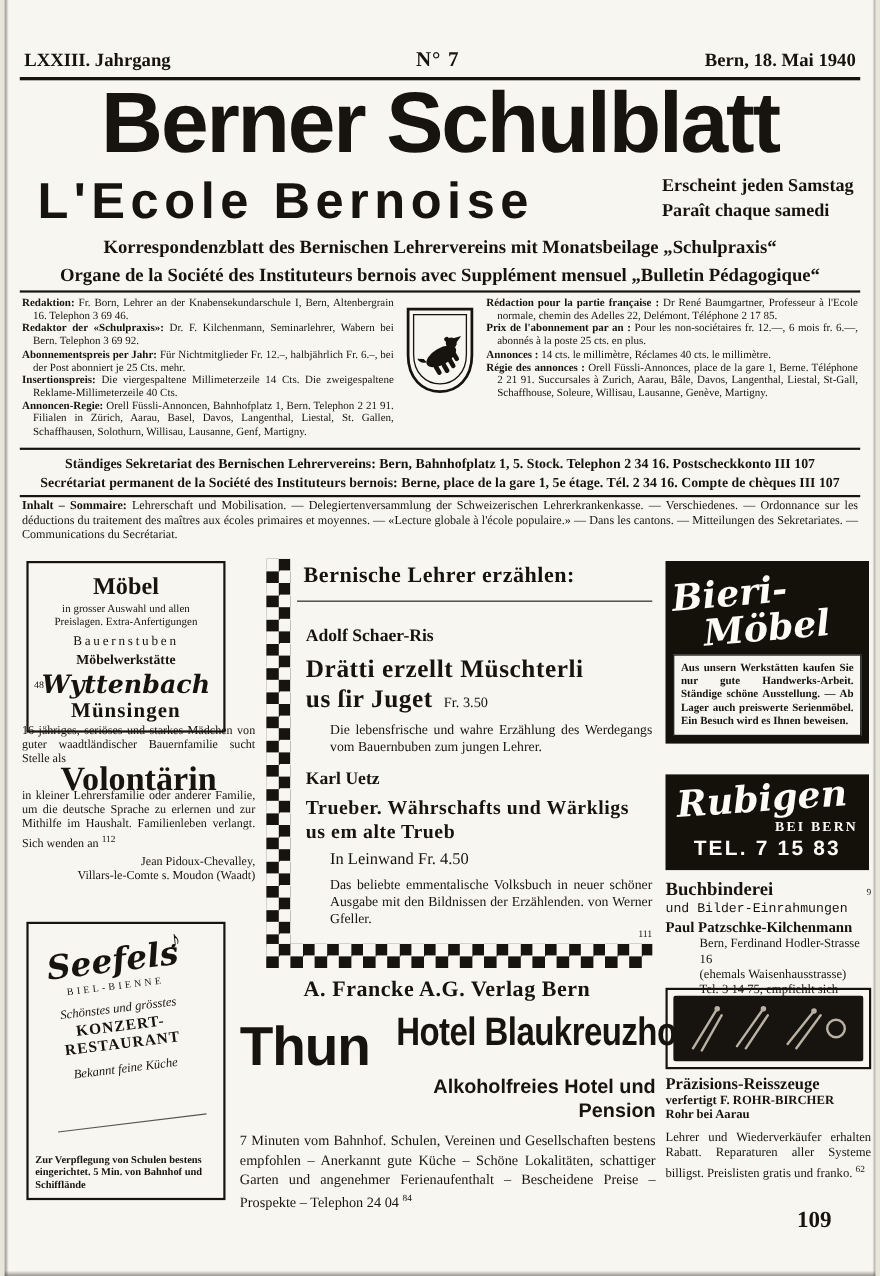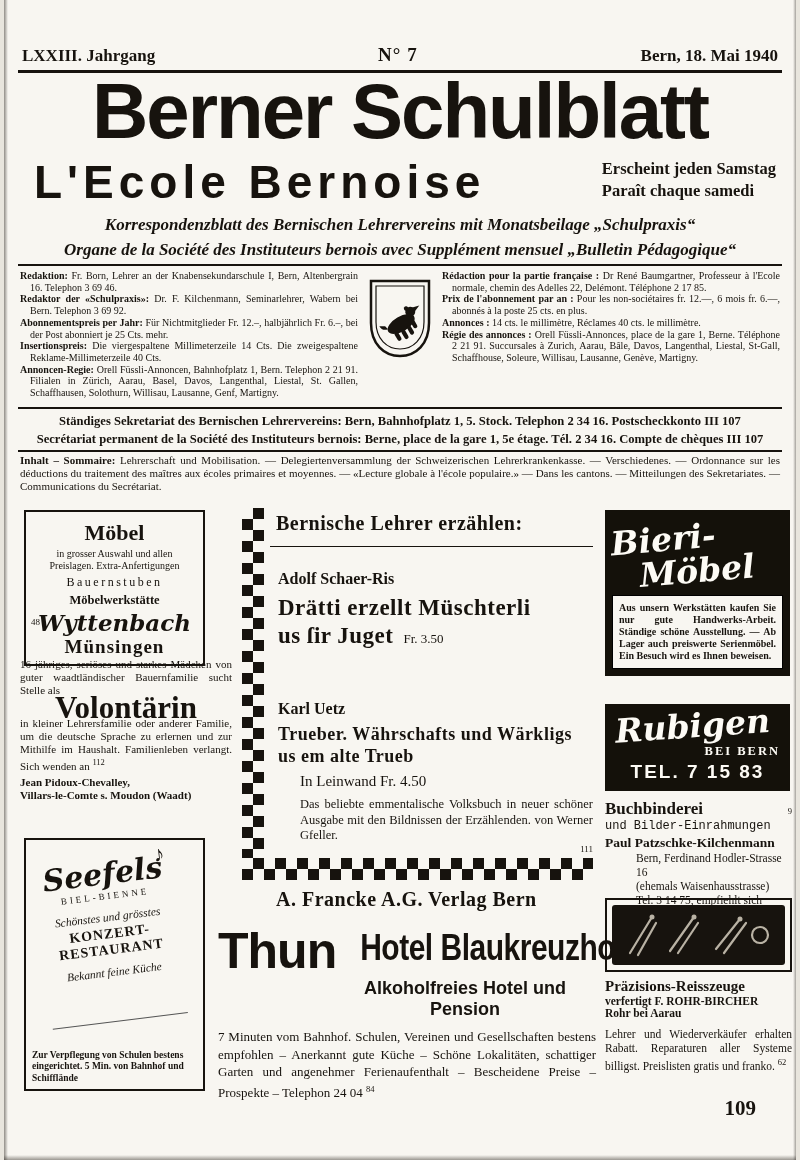--- a/index.html
+++ b/index.html
@@ -12,21 +12,21 @@
 
   .hr { position:absolute; left:14px; right:14px; background:#17130e; }
 
   .top-row { position:absolute; top:44px; left:18px; right:18px; display:flex; justify-content:space-between; align-items:baseline; font-weight:bold; font-size:17px; }
   .top-issue { font-size:19px; letter-spacing:1px; }
 
   .title-de { position:absolute; top:72px; left:0; width:100%; text-align:center; font-family:"Liberation Sans",sans-serif; font-weight:bold; font-size:78px; line-height:1; letter-spacing:-2px; }
   .row-fr { position:absolute; top:158px; left:30px; right:20px; display:flex; align-items:flex-end; justify-content:space-between; }
   .title-fr { font-family:"Liberation Sans",sans-serif; font-weight:bold; font-size:46px; letter-spacing:5px; line-height:1; }
   .schedule { font-size:16.5px; font-weight:bold; line-height:1.35; padding-bottom:2px; }
-  .subtitles { position:absolute; top:212px; left:0; width:100%; text-align:center; font-weight:bold; font-size:17px; line-height:25px;font-style:italic; }
+  .subtitles { position:absolute; top:212px; left:0; width:100%; text-align:center; font-weight:bold; font-size:17px; line-height:25px; }
 
   .imprint { position:absolute; top:270px; left:16px; right:16px; height:136px; }
   .imp-col { width:338px; font-size:10px; line-height:11.7px; text-align:justify; }
   .imp-col p { padding-left:10px; text-indent:-10px; }
   .lbl { font-weight:bold; }
   .imp-left { position:absolute; left:0; top:0; }
   .imp-right { position:absolute; right:0; top:0; }
   .crest { position:absolute; left:50%; top:8px; transform:translateX(-50%); }
 
   .secretariat { position:absolute; top:412px; left:14px; right:14px; text-align:center; font-weight:bold; font-size:12.6px; line-height:18px; white-space:nowrap; }
@@ -37,21 +37,21 @@
   .moebel-title { font-size:22px; font-weight:bold; margin-bottom:2px; }
   .moebel-small { font-size:10px; line-height:12px; }
   .moebel-bauern { font-size:12px; letter-spacing:2.5px; margin-top:3px; }
   .moebel-werk { font-size:12.5px; font-weight:bold; margin-top:3px; }
   .moebel-script { font-family:"DejaVu Serif",serif; font-style:italic; font-weight:bold; font-size:23px; margin-top:1px; }
   .moebel-place { font-size:19px; font-weight:bold; letter-spacing:1px; }
   .moebel-ref { position:absolute; left:5px; bottom:37px; font-size:9px; }
 
   .ad-volontarin { position:absolute; top:658px; left:16px; width:212px; font-size:11px; line-height:13px; text-align:justify; }
   .vol-title { text-align:center; font-size:31px; font-weight:bold; margin:4px 0 3px; }
-  .vol-contact { font-weight:bold; margin-top:3px; text-align:left; line-height:13.5px; }
+  .vol-contact { font-weight:normal; margin-top:3px; text-align:right; line-height:13.5px; }
   sup { font-size:8.5px; }
 
   .ad-seefels { position:absolute; top:838px; left:20px; width:181px; height:253px; border:2px solid #17130e; overflow:hidden; }
   .seefels-card { position:absolute; left:16px; top:12px; width:136px; height:170px; transform:rotate(-7deg); text-align:center; padding-top:4px; border-bottom:1px solid #555; }
   .seefels-note { position:absolute; right:4px; top:-4px; font-size:22px; }
   .seefels-name { font-family:"DejaVu Serif",serif; font-style:italic; font-weight:bold; font-size:30px; }
   .seefels-city { font-size:9px; letter-spacing:3px; }
   .seefels-tag1 { font-style:italic; font-size:11.5px; margin-top:10px; }
   .seefels-tag2 { font-size:14px; font-weight:bold; letter-spacing:1px; margin-top:3px; }
   .seefels-tag3 { font-size:14px; font-weight:bold; letter-spacing:1px; }
@@ -70,24 +70,24 @@
   .book-author { font-size:16px; font-weight:bold; margin-bottom:6px; }
   .book-title { font-size:23px; line-height:1.2; letter-spacing:.5px; }
   .book2 .book-title { font-size:18px; }
   .book-price { font-size:13px; font-weight:normal; letter-spacing:0; margin-left:10px; font-family:"Liberation Serif",serif; }
   .book-binding { font-size:15px; margin:6px 0 0 22px; }
   .book-desc { font-size:12.5px; line-height:15.5px; margin-top:7px; padding-left:22px; text-align:justify; }
   .book-ref { display:block; text-align:right; font-size:9px; }
   .publisher { position:absolute; top:888px; left:272px; font-size:20px; letter-spacing:.5px; }
 
   .ad-thun { position:absolute; top:926px; left:214px; width:378px; }
-  .thun-head { display:flex; align-items:center; gap:24px; }
+  .thun-head { display:flex; align-items:flex-start; gap:24px; }
   .thun-city { font-family:"Liberation Sans",sans-serif; font-weight:bold; font-size:50px; line-height:1; letter-spacing:-1px; }
   .thun-name { font-family:"Liberation Sans",sans-serif; font-weight:bold; font-size:30px; letter-spacing:-.5px; transform:scaleY(1.2); transform-origin:bottom left; white-space:nowrap; }
-  .thun-sub { font-family:"Liberation Sans",sans-serif; font-weight:bold; font-size:18px; text-align:center; margin:2px 0 8px 116px; }
+  .thun-sub { font-family:"Liberation Sans",sans-serif; font-weight:bold; font-size:18px; text-align:right; margin:2px 0 8px 116px; }
   .thun-body { font-size:13px; line-height:17.5px; text-align:justify; }
 
   
   .ad-bieri { position:absolute; top:510px; left:601px; width:185px; background:#14110a; color:#fdfbf5; padding:8px 7px 7px; }
   .bieri-name { font-family:"DejaVu Serif",serif; font-style:italic; font-weight:bold; font-size:33px; line-height:1.02; transform:rotate(-5deg); margin:2px 0 4px; }
   .bieri-line2 { margin-left:26px; }
   .bieri-box { background:#f8f6f1; color:#17130e; border:1px solid #000; padding:6px; font-size:10px; line-height:12px; font-weight:bold; text-align:justify; margin-top:8px; }
 
   .ad-rubigen { position:absolute; top:704px; left:601px; width:185px; background:#14110a; color:#fdfbf5; padding:5px 10px 8px; }
   .rubigen-name { font-family:"DejaVu Serif",serif; font-style:italic; font-weight:bold; font-size:33px; line-height:1.05; transform:rotate(-4deg); }
@@ -214,20 +214,21 @@
 
   <div class="books-heading fraktur">Bernische Lehrer erzählen:</div>
   <div class="books-rule"></div>
 
   <div class="book book1">
     <div class="book-author">Adolf Schaer-Ris</div>
     <div class="book-title fraktur">
       <span>Drätti erzellt Müschterli</span><br>
       <span>us ſir Juget</span><span class="book-price">Fr. 3.50</span>
     </div>
+    <p class="book-desc">Die lebensfrische und wahre Erzählung des Werdegangs vom Bauernbuben zum jungen Lehrer.</p>
   </div>
 
   <div class="book book2">
     <div class="book-author">Karl Uetz</div>
     <div class="book-title fraktur">
       <span>Trueber. Währschafts und Wärkligs</span><br>
       <span>us em alte Trueb</span>
     </div>
     <div class="book-binding">In Leinwand Fr. 4.50</div>
     <p class="book-desc">Das beliebte emmentalische Volksbuch in neuer schöner Ausgabe mit den Bildnissen der Erzählenden. von Werner Gfeller.</p>

